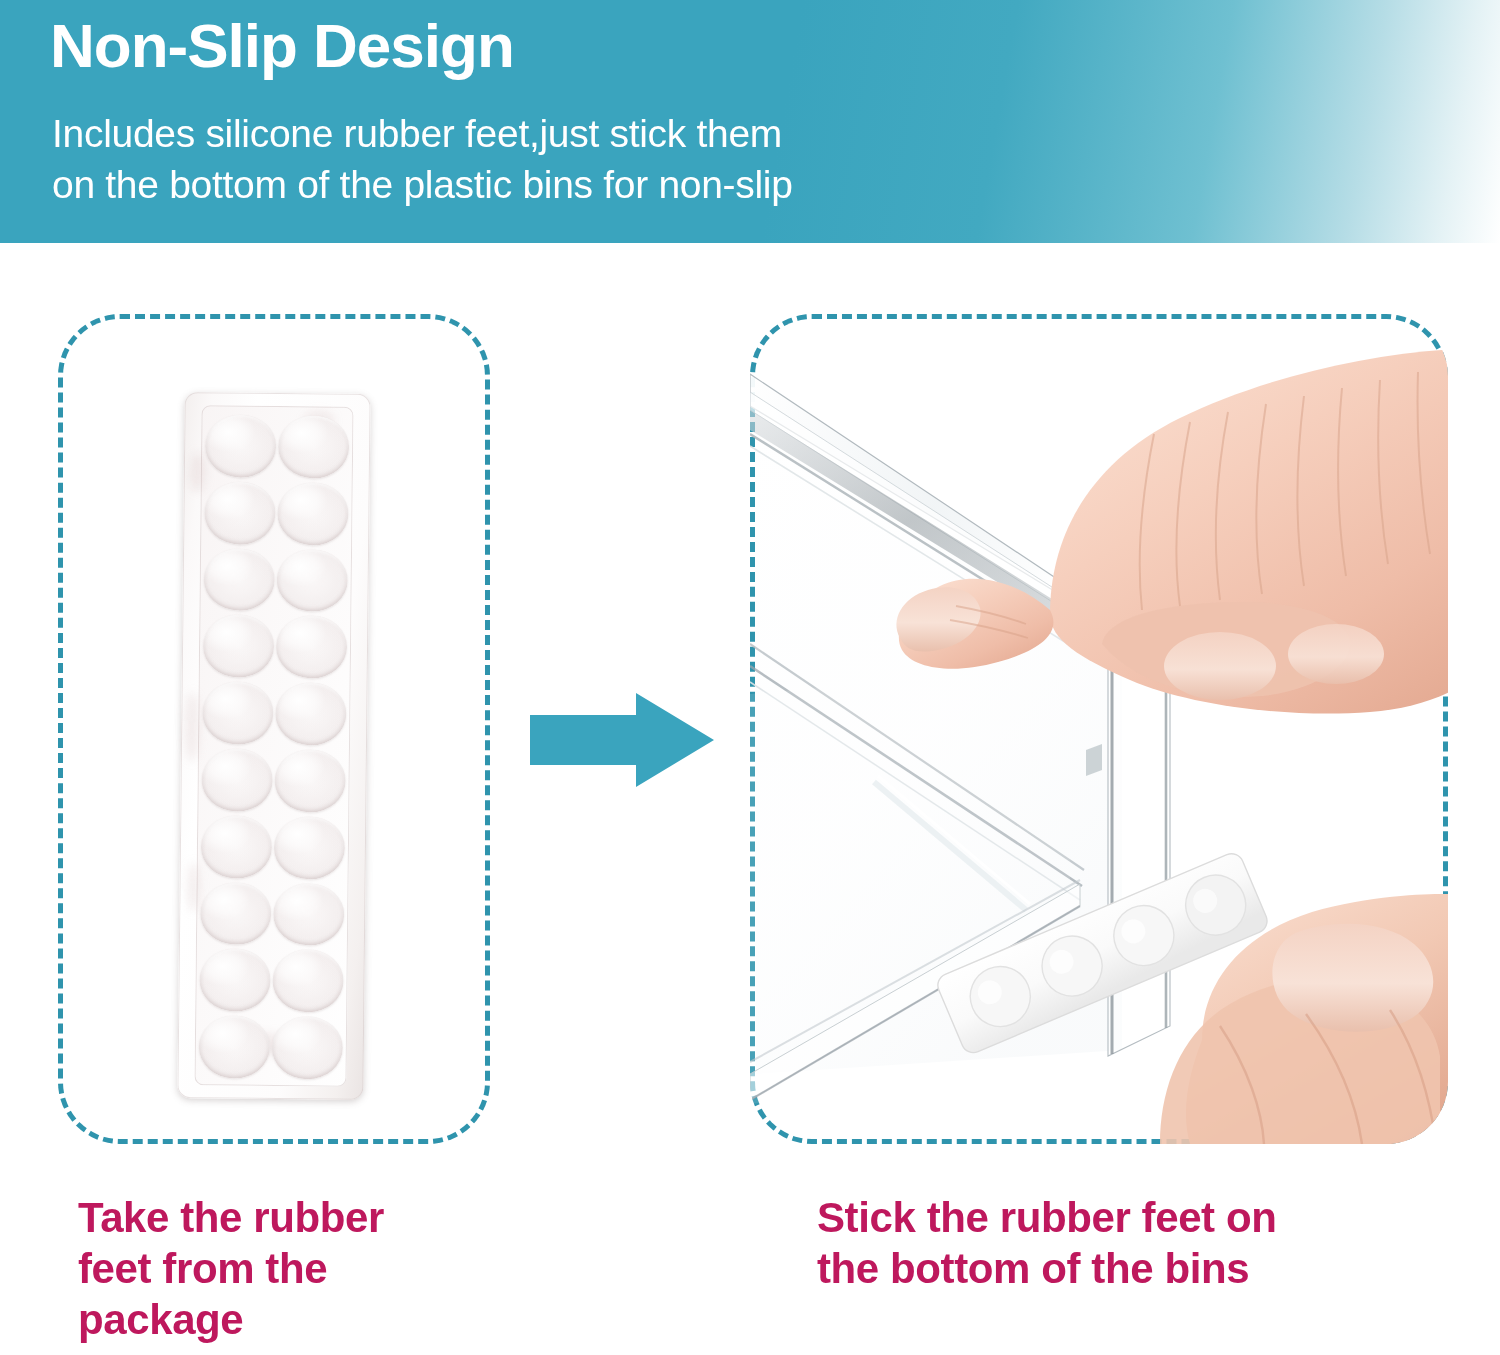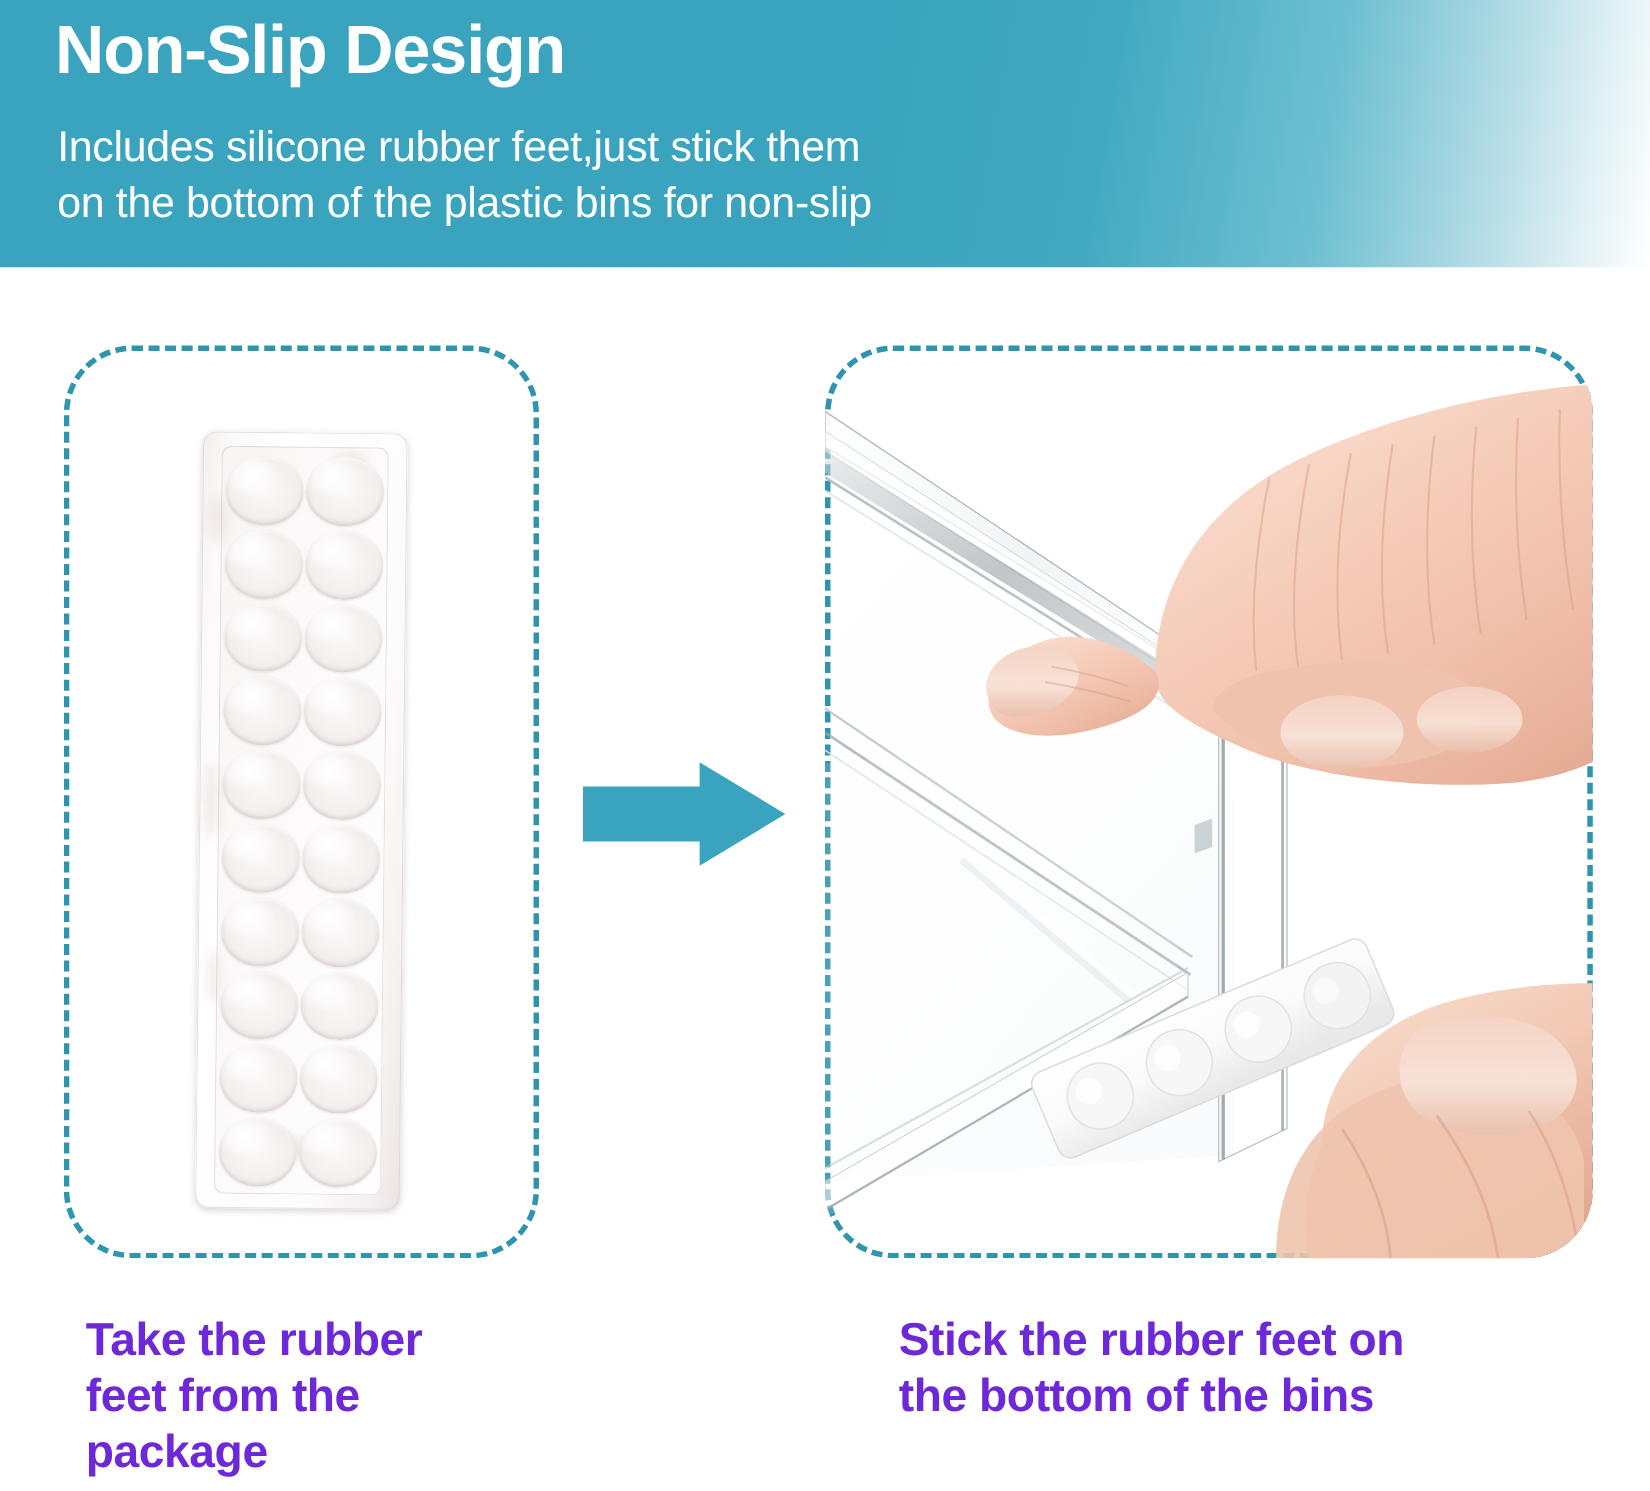--- a/index.html
+++ b/index.html
@@ -116,21 +116,21 @@
   }
   #bin-svg, #hand-top-svg, #hand-bottom-svg {
     position: absolute;
     left: 0; top: 0;
     width: 698px; height: 830px;
   }
 
   
   .caption {
     position: absolute;
-    color: #6d28d9;
+    color: #be185d;
     font-size: 42px;
     font-weight: bold;
     line-height: 1.22;
     white-space: pre-line;
     letter-spacing: -0.4px;
   }
   #caption-left  { left: 78px;  top: 1192px; width: 430px; }
   #caption-right { left: 817px; top: 1192px; width: 660px; }
 </style>
 </head>

